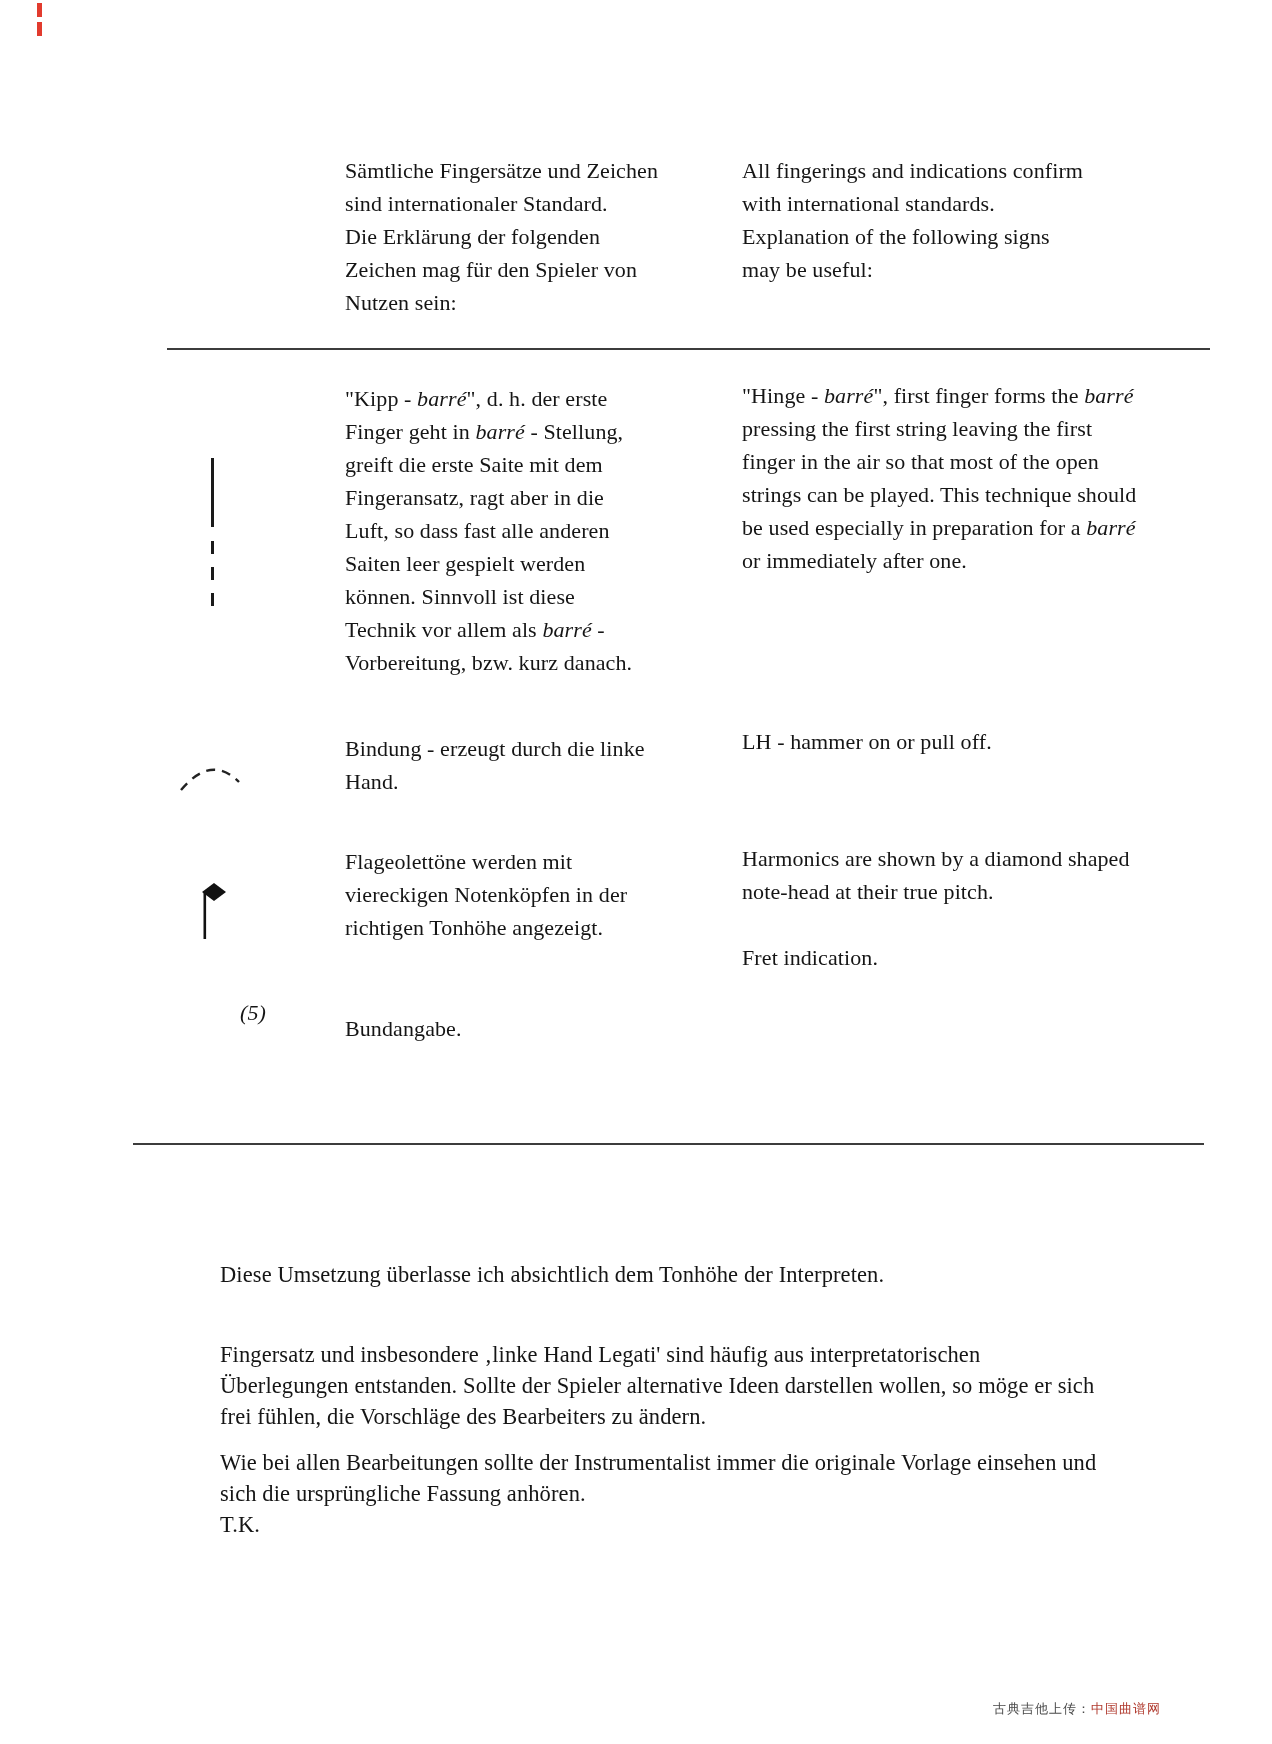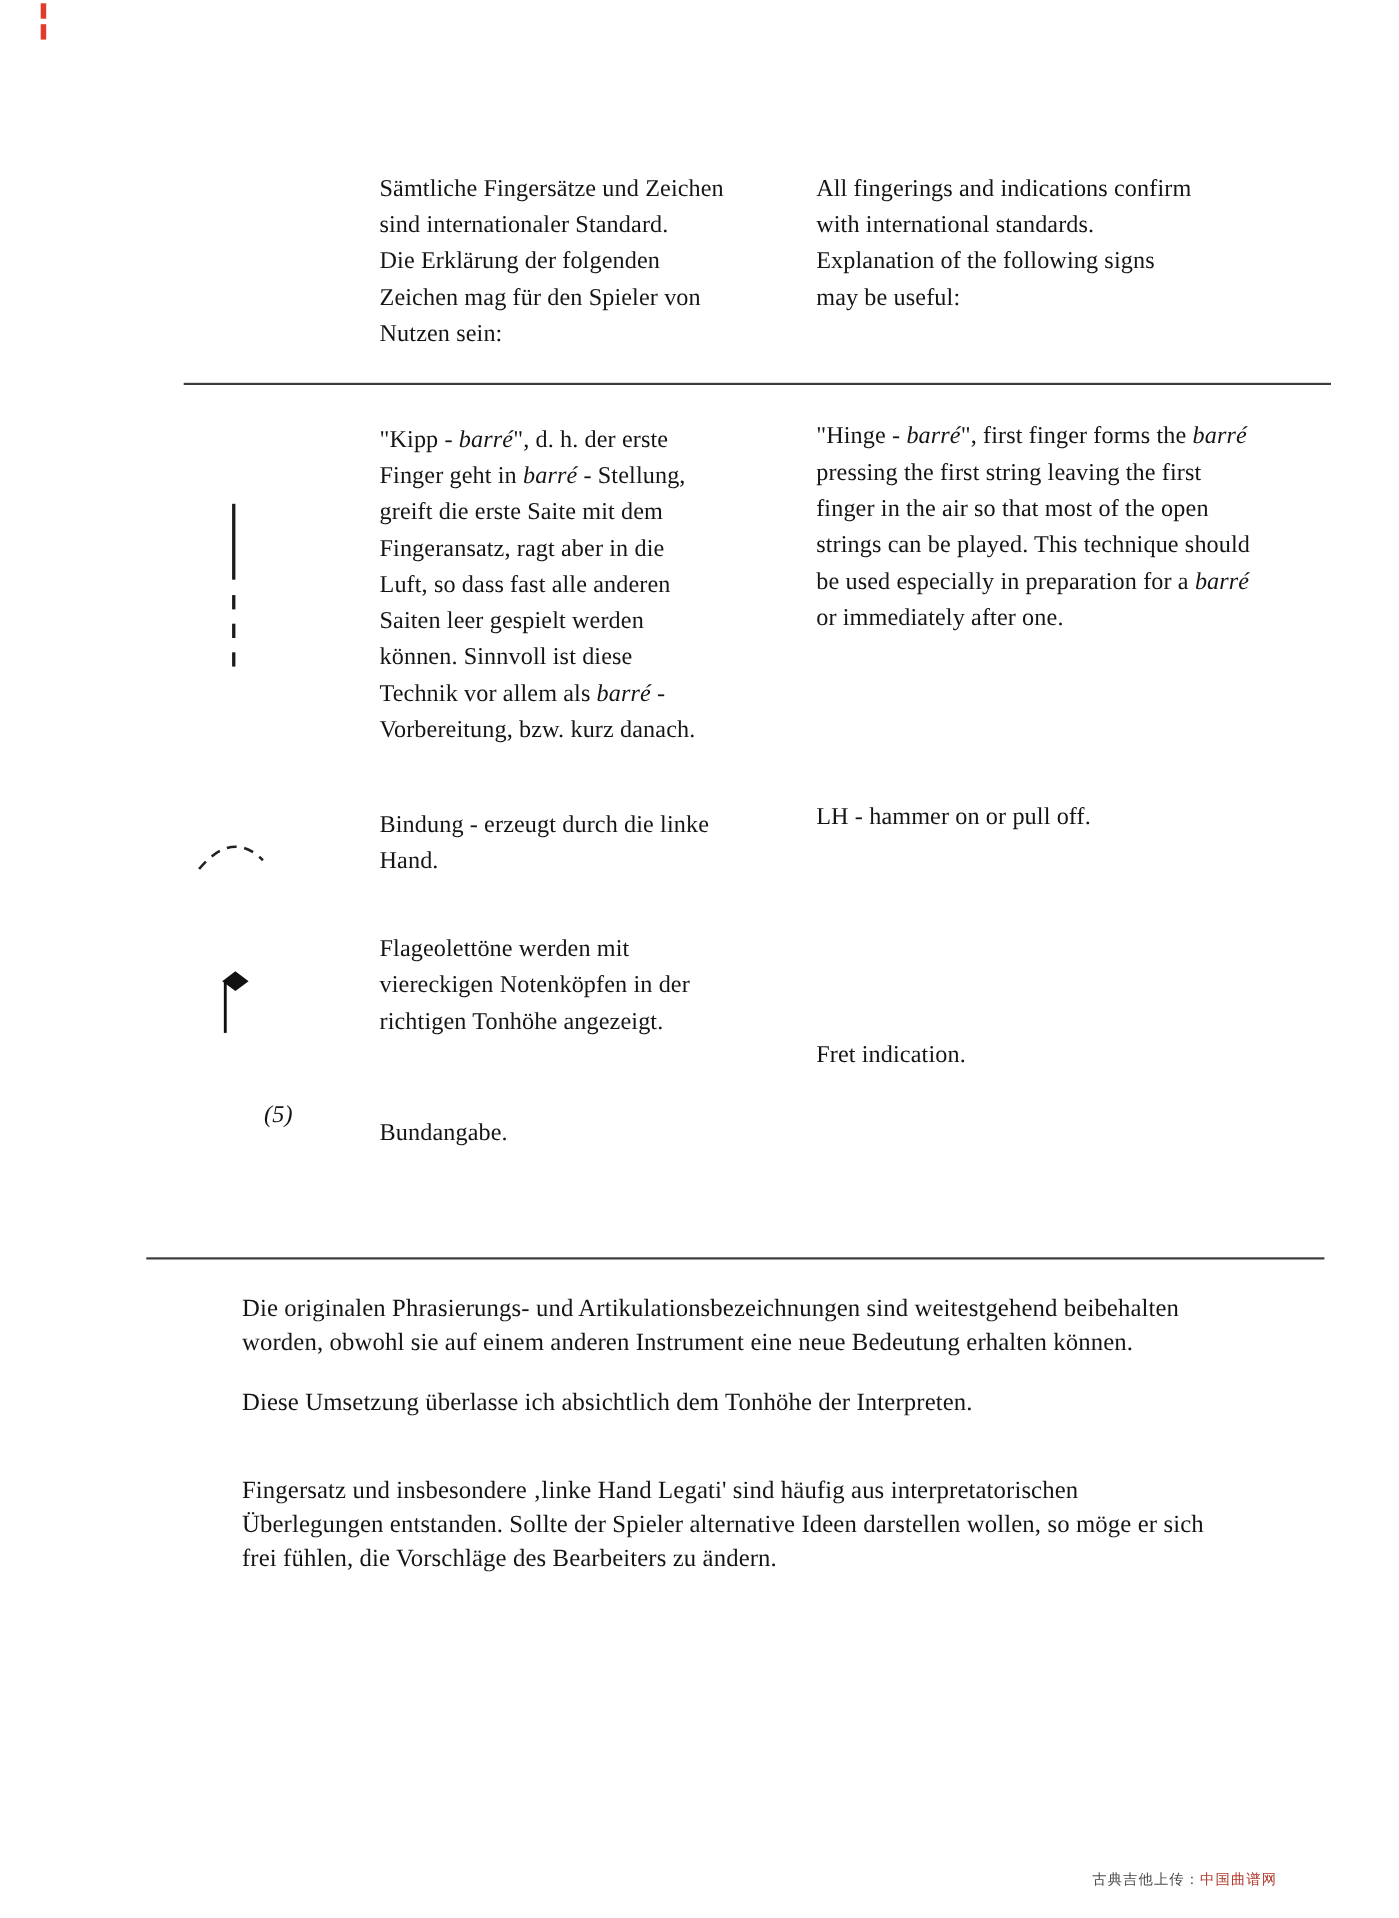--- a/index.html
+++ b/index.html
@@ -76,31 +76,34 @@
 Hand.</div>
   <div class="txt col" style="left:742px; top:725px; width:520px;">LH - hammer on or pull off.</div>
 
   <svg class="symbol" style="left:201px; top:882px;" width="28" height="60" viewBox="0 0 28 60">
     <polygon points="13,1 25,10 13,19 1,10" fill="#111"></polygon>
     <rect x="2.5" y="11" width="2.6" height="46" fill="#111"></rect>
   </svg>
   <div class="txt col" style="left:345px; top:845px; width:430px;">Flageolettöne werden mit
 viereckigen Notenköpfen in der
 richtigen Tonhöhe angezeigt.</div>
+  <div class="txt col" style="left:742px; top:842px; width:520px;">Harmonics are shown by a diamond shaped
+note-head at their true pitch.</div>
 
   <div class="txt col fret-label" style="left:240px; top:996px;">(5)</div>
   <div class="txt col" style="left:345px; top:996px; width:420px;margin-top:16px;">Bundangabe.</div>
   <div class="txt col" style="left:742px; top:941px; width:420px;">Fret indication.</div>
 
   <div class="rule" style="left:133px; top:1143px; width:1071px;"></div>
 
-  <div class="txt notes-p" style="left:220px; top:1173px; width:1010px;">Die originalen Phrasierungs- und Artikulationsbezeichnungen sind weitestgehend beibehalten
-worden, obwohl sie auf einem anderen Instrument eine neue Bedeutung erhalten können.</div>
   <div class="txt notes-p" style="left:220px; top:1259px; width:1010px;">Diese Umsetzung überlasse ich absichtlich dem Tonhöhe der Interpreten.</div>
   <div class="txt notes-p" style="left:220px; top:1339px; width:1010px;">Fingersatz und insbesondere ‚linke Hand Legati' sind häufig aus interpretatorischen
 Überlegungen entstanden. Sollte der Spieler alternative Ideen darstellen wollen, so möge er sich
 frei fühlen, die Vorschläge des Bearbeiters zu ändern.</div>
+  <div class="txt notes-p" style="left:220px; top:1447px; width:1010px;">Wie bei allen Bearbeitungen sollte der Instrumentalist immer die originale Vorlage einsehen und
+sich die ursprüngliche Fassung anhören.
+T.K.</div>
 
   <div class="watermark" style="left:993px; top:1700px;">
     <span class="wm-dark">古典吉他上传：</span><span class="wm-red">中国曲谱网</span>
   </div>
 
 </div>
 
 </body></html>

